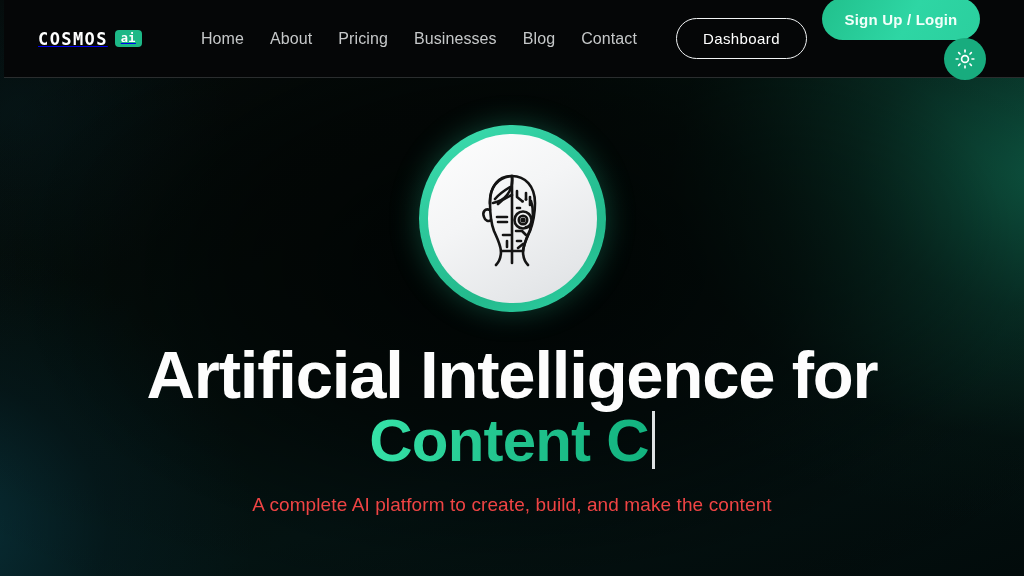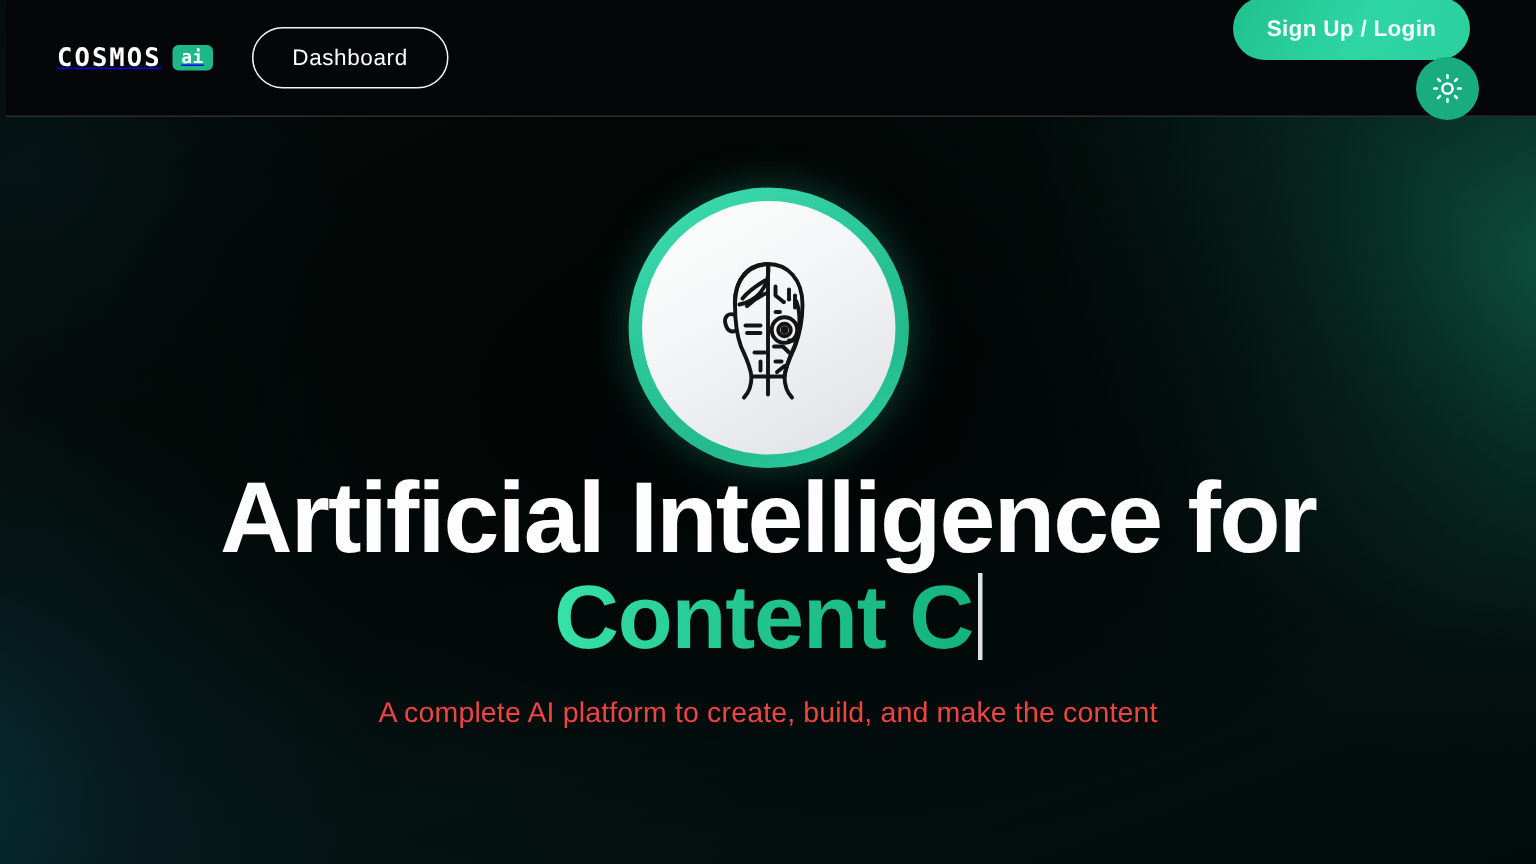--- a/index.html
+++ b/index.html
@@ -133,20 +133,21 @@
   }
   .avatar-inner {
     width:100%; height:100%;
     border-radius:50%;
     background:linear-gradient(150deg, #fefefe 0%, #f4f5f6 42%, #e6e8ea 78%, #dcdfe2 100%);
     display:flex; align-items:center; justify-content:center;
   }
   .avatar-inner svg { display:block; }
 
   .headline {
+    margin-top:29px;
     color:#fdfdfd;
     font-size:67px;
     font-weight:700;
     letter-spacing:-1.2px;
     line-height:1.0;
     text-align:center;
     white-space:nowrap;
   }
 
   .typed-line {
@@ -190,20 +191,28 @@
   <div class="hero-bg"></div>
   <div class="hero-vignette"></div>
 
   <header class="header">
 
     <a class="logo" href="#">
       <span class="logo-word">COSMOS</span>
       <span class="logo-badge">ai</span>
     </a>
 
+    <nav class="nav">
+      <a class="nav-link" href="#">Home</a>
+      <a class="nav-link" href="#">About</a>
+      <a class="nav-link" href="#">Pricing</a>
+      <a class="nav-link" href="#">Businesses</a>
+      <a class="nav-link" href="#">Blog</a>
+      <a class="nav-link" href="#">Contact</a>
+    </nav>
 
     <button class="dashboard-btn">Dashboard</button>
 
   </header>
 
   <button class="signup-btn">Sign Up / Login</button>
 
   <button class="theme-toggle">
     <span>
       <svg width="20" height="20" viewBox="0 0 24 24" fill="none" stroke="#ffffff" stroke-width="2" stroke-linecap="round">

